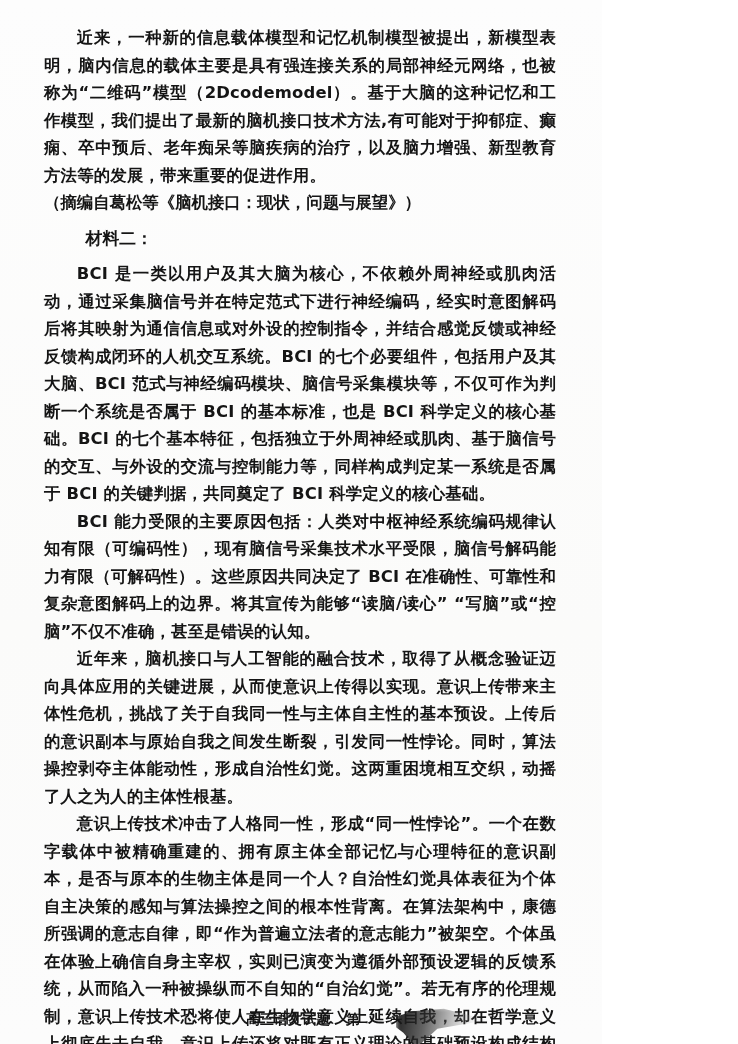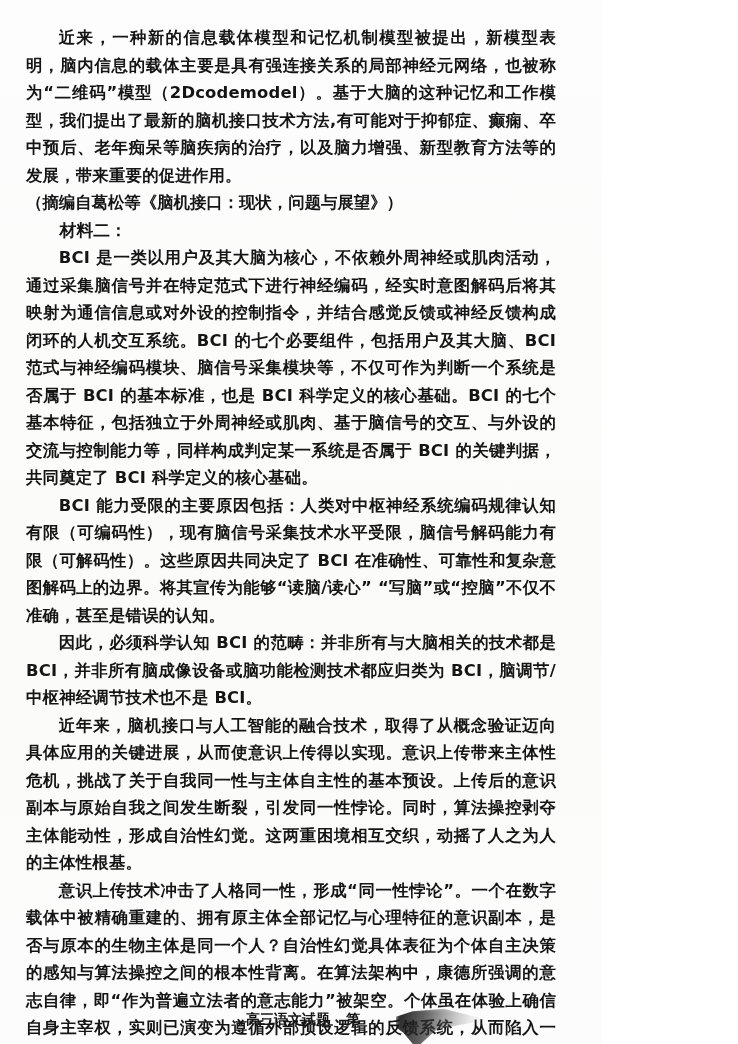--- a/index.html
+++ b/index.html
@@ -9,33 +9,33 @@
   }
   .page {
     position: relative;
     width: 602px;
     height: 1044px;
     box-sizing: border-box;
     background: linear-gradient(180deg, #fdfdfd 0%, #fbfbfa 60%, #fcfcfc 100%);
     font-family: "DejaVu Sans", "Liberation Sans", sans-serif;
     color: #151515;
     overflow: hidden;
-    padding: 24px 46px 0 26px;
+    padding: 24px 46px 0 44px;
   }
   .body-text {
     margin: 0;
     font-size: 16.4px;
     line-height: 27.5px;
     font-weight: 700;
     text-align: justify;
     letter-spacing: 0.2px;
   }
   .indent { text-indent: 2em; }
   .heading {
-    margin: 0;
+    margin: 8px;
     font-size: 16.8px;
     line-height: 27.5px;
     font-weight: 800;
     text-indent: 2em;
   }
   .attribution {
     margin: 0;
     font-size: 16.4px;
     line-height: 27.5px;
     font-weight: 700;
@@ -74,21 +74,20 @@
 
   <section>
     <p class="body-text indent">近来，一种新的信息载体模型和记忆机制模型被提出，新模型表明，脑内信息的载体主要是具有强连接关系的局部神经元网络，也被称为“二维码”模型（2Dcodemodel）。基于大脑的这种记忆和工作模型，我们提出了最新的脑机接口技术方法,有可能对于抑郁症、癫痫、卒中预后、老年痴呆等脑疾病的治疗，以及脑力增强、新型教育方法等的发展，带来重要的促进作用。</p>
     <p class="attribution">（摘编自葛松等《脑机接口：现状，问题与展望》）</p>
   </section>
 
   <section>
     <h2 class="heading">材料二：</h2>
     <p class="body-text indent">BCI 是一类以用户及其大脑为核心，不依赖外周神经或肌肉活动，通过采集脑信号并在特定范式下进行神经编码，经实时意图解码后将其映射为通信信息或对外设的控制指令，并结合感觉反馈或神经反馈构成闭环的人机交互系统。BCI 的七个必要组件，包括用户及其大脑、BCI 范式与神经编码模块、脑信号采集模块等，不仅可作为判断一个系统是否属于 BCI 的基本标准，也是 BCI 科学定义的核心基础。BCI 的七个基本特征，包括独立于外周神经或肌肉、基于脑信号的交互、与外设的交流与控制能力等，同样构成判定某一系统是否属于 BCI 的关键判据，共同奠定了 BCI 科学定义的核心基础。</p>
     <p class="body-text indent">BCI 能力受限的主要原因包括：人类对中枢神经系统编码规律认知有限（可编码性），现有脑信号采集技术水平受限，脑信号解码能力有限（可解码性）。这些原因共同决定了 BCI 在准确性、可靠性和复杂意图解码上的边界。将其宣传为能够“读脑/读心” “写脑”或“控脑”不仅不准确，甚至是错误的认知。</p>
-    <p class="body-text indent">因此，必须科学认知 BCI 的范畴：并非所有与大脑相关的技术都是 BCI，并非所有脑成像设备或脑功能检测技术都应归类为 BCI，脑调节/中枢神经调节技术也不是 BCI。</p>
   </section>
 
   <section>
     <p class="body-text indent">近年来，脑机接口与人工智能的融合技术，取得了从概念验证迈向具体应用的关键进展，从而使意识上传得以实现。意识上传带来主体性危机，挑战了关于自我同一性与主体自主性的基本预设。上传后的意识副本与原始自我之间发生断裂，引发同一性悖论。同时，算法操控剥夺主体能动性，形成自治性幻觉。这两重困境相互交织，动摇了人之为人的主体性根基。</p>
     <p class="body-text indent">意识上传技术冲击了人格同一性，形成“同一性悖论”。一个在数字载体中被精确重建的、拥有原主体全部记忆与心理特征的意识副本，是否与原本的生物主体是同一个人？自治性幻觉具体表征为个体自主决策的感知与算法操控之间的根本性背离。在算法架构中，康德所强调的意志自律，即“作为普遍立法者的意志能力”被架空。个体虽在体验上确信自身主宰权，实则已演变为遵循外部预设逻辑的反馈系统，从而陷入一种被操纵而不自知的“自治幻觉”。若无有序的伦理规制，意识上传技术恐将使人在生物学意义上延续自我，却在哲学意义上彻底失去自我。意识上传还将对既有正义理论的基础预设构成结构性冲击，引发分配正义、承认正义和矫正正义困境。</p>
   </section>
 
   <div class="footer">
     <span>高三语文试题</span><span class="gap"></span><span>第</span>
     <span class="smudge"></span>

